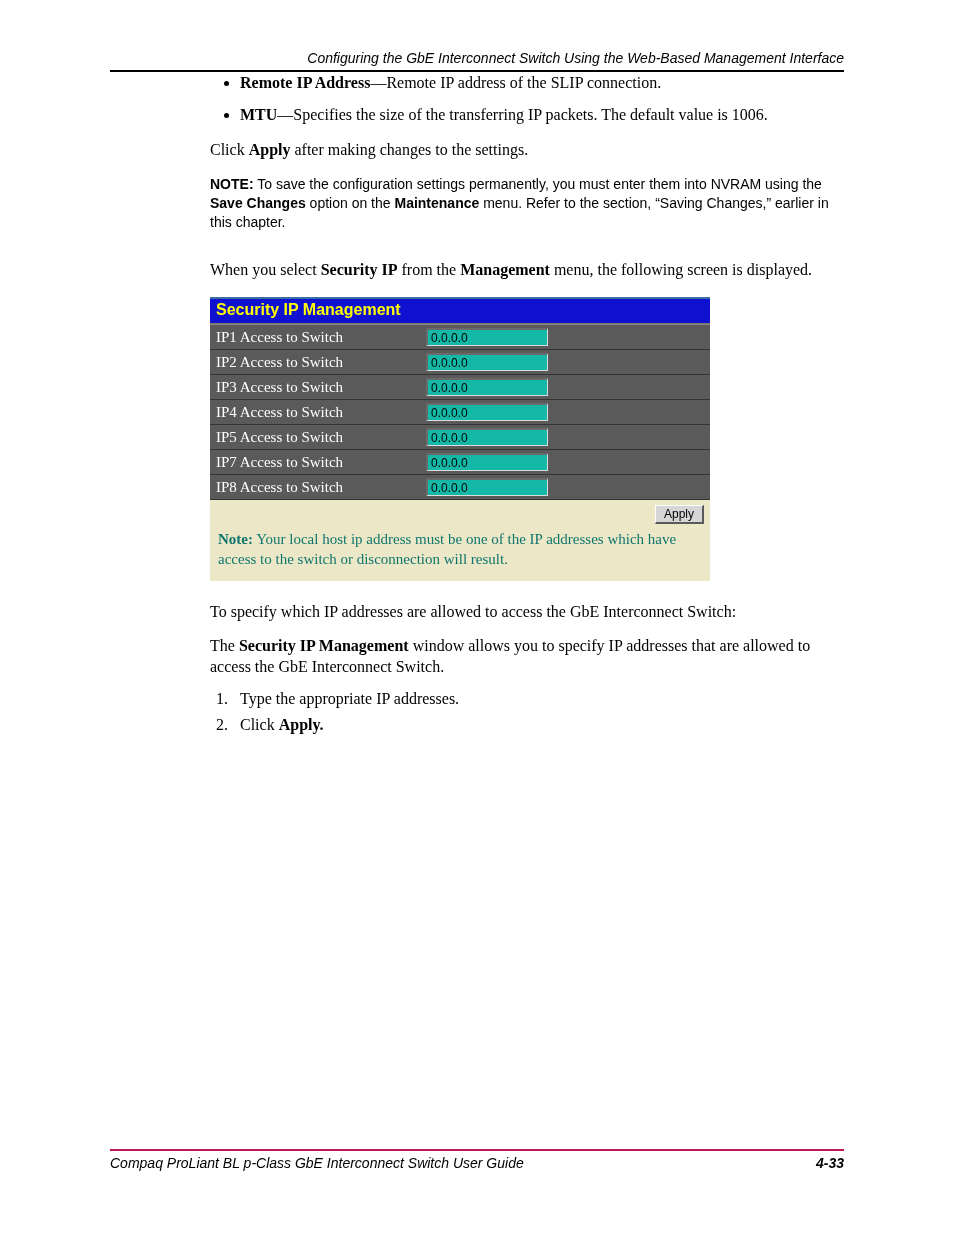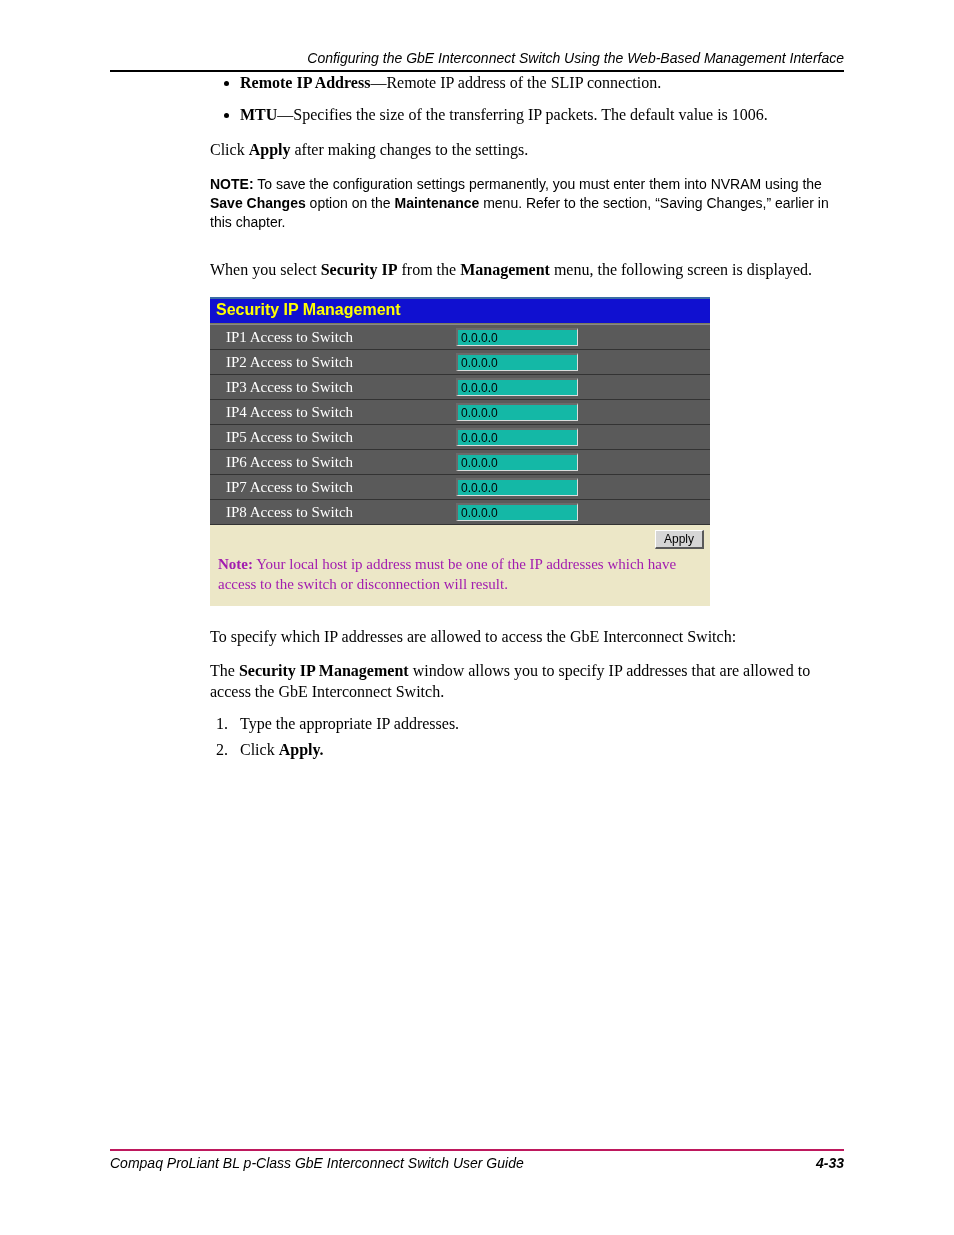--- a/index.html
+++ b/index.html
@@ -67,21 +67,21 @@
     font-weight: bold;
     font-size: 16px;
     padding: 2px 6px 4px 6px;
     border-bottom: 1px solid #7a7a5e;
   }
   .panel-table {
     width: 100%;
     border-collapse: collapse;
   }
   .panel-table td {
-    padding: 3px 16px;
+    padding: 3px 6px;
     font-family: "Times New Roman", Times, serif;
     font-size: 15px;
   }
   .row-label {
     background: #5a5a5a;
     color: #fff;
     width: 198px;
     border-top: 1px solid #888;
     border-bottom: 1px solid #333;
   }
@@ -121,21 +121,21 @@
     background: #d6d6d6;
     border-top: 1px solid #fff;
     border-left: 1px solid #fff;
     border-right: 2px solid #5a5a5a;
     border-bottom: 2px solid #5a5a5a;
     cursor: pointer;
   }
   .panel-note {
     font-family: "Times New Roman", Times, serif;
     font-size: 15px;
-    color: #a21caf;
+    color: #0f766e;
     padding: 2px 8px 12px 8px;
     line-height: 1.3;
   }
   .ol {
     padding-left: 22px;
     margin: 10px 0;
   }
   .ol li {
     margin-bottom: 8px;
     padding-left: 8px;
@@ -215,25 +215,20 @@
           <td class="row-label">IP4 Access to Switch</td>
           <td class="row-input-cell"><input type="text" value="0.0.0.0" style=""></td>
           <td class="row-pad"></td>
         </tr>
         <tr>
           <td class="row-label">IP5 Access to Switch</td>
           <td class="row-input-cell"><input type="text" value="0.0.0.0" style=""></td>
           <td class="row-pad"></td>
         </tr>
         <tr>
-          <td class="row-label">IP6 Access to Switch</td>
-          <td class="row-input-cell"><input type="text" value="0.0.0.0" style=""></td>
-          <td class="row-pad"></td>
-        </tr>
-        <tr>
           <td class="row-label">IP7 Access to Switch</td>
           <td class="row-input-cell"><input type="text" value="0.0.0.0" style=""></td>
           <td class="row-pad"></td>
         </tr>
         <tr>
           <td class="row-label">IP8 Access to Switch</td>
           <td class="row-input-cell"><input type="text" value="0.0.0.0" style=""></td>
           <td class="row-pad"></td>
         </tr>
       </tbody>

